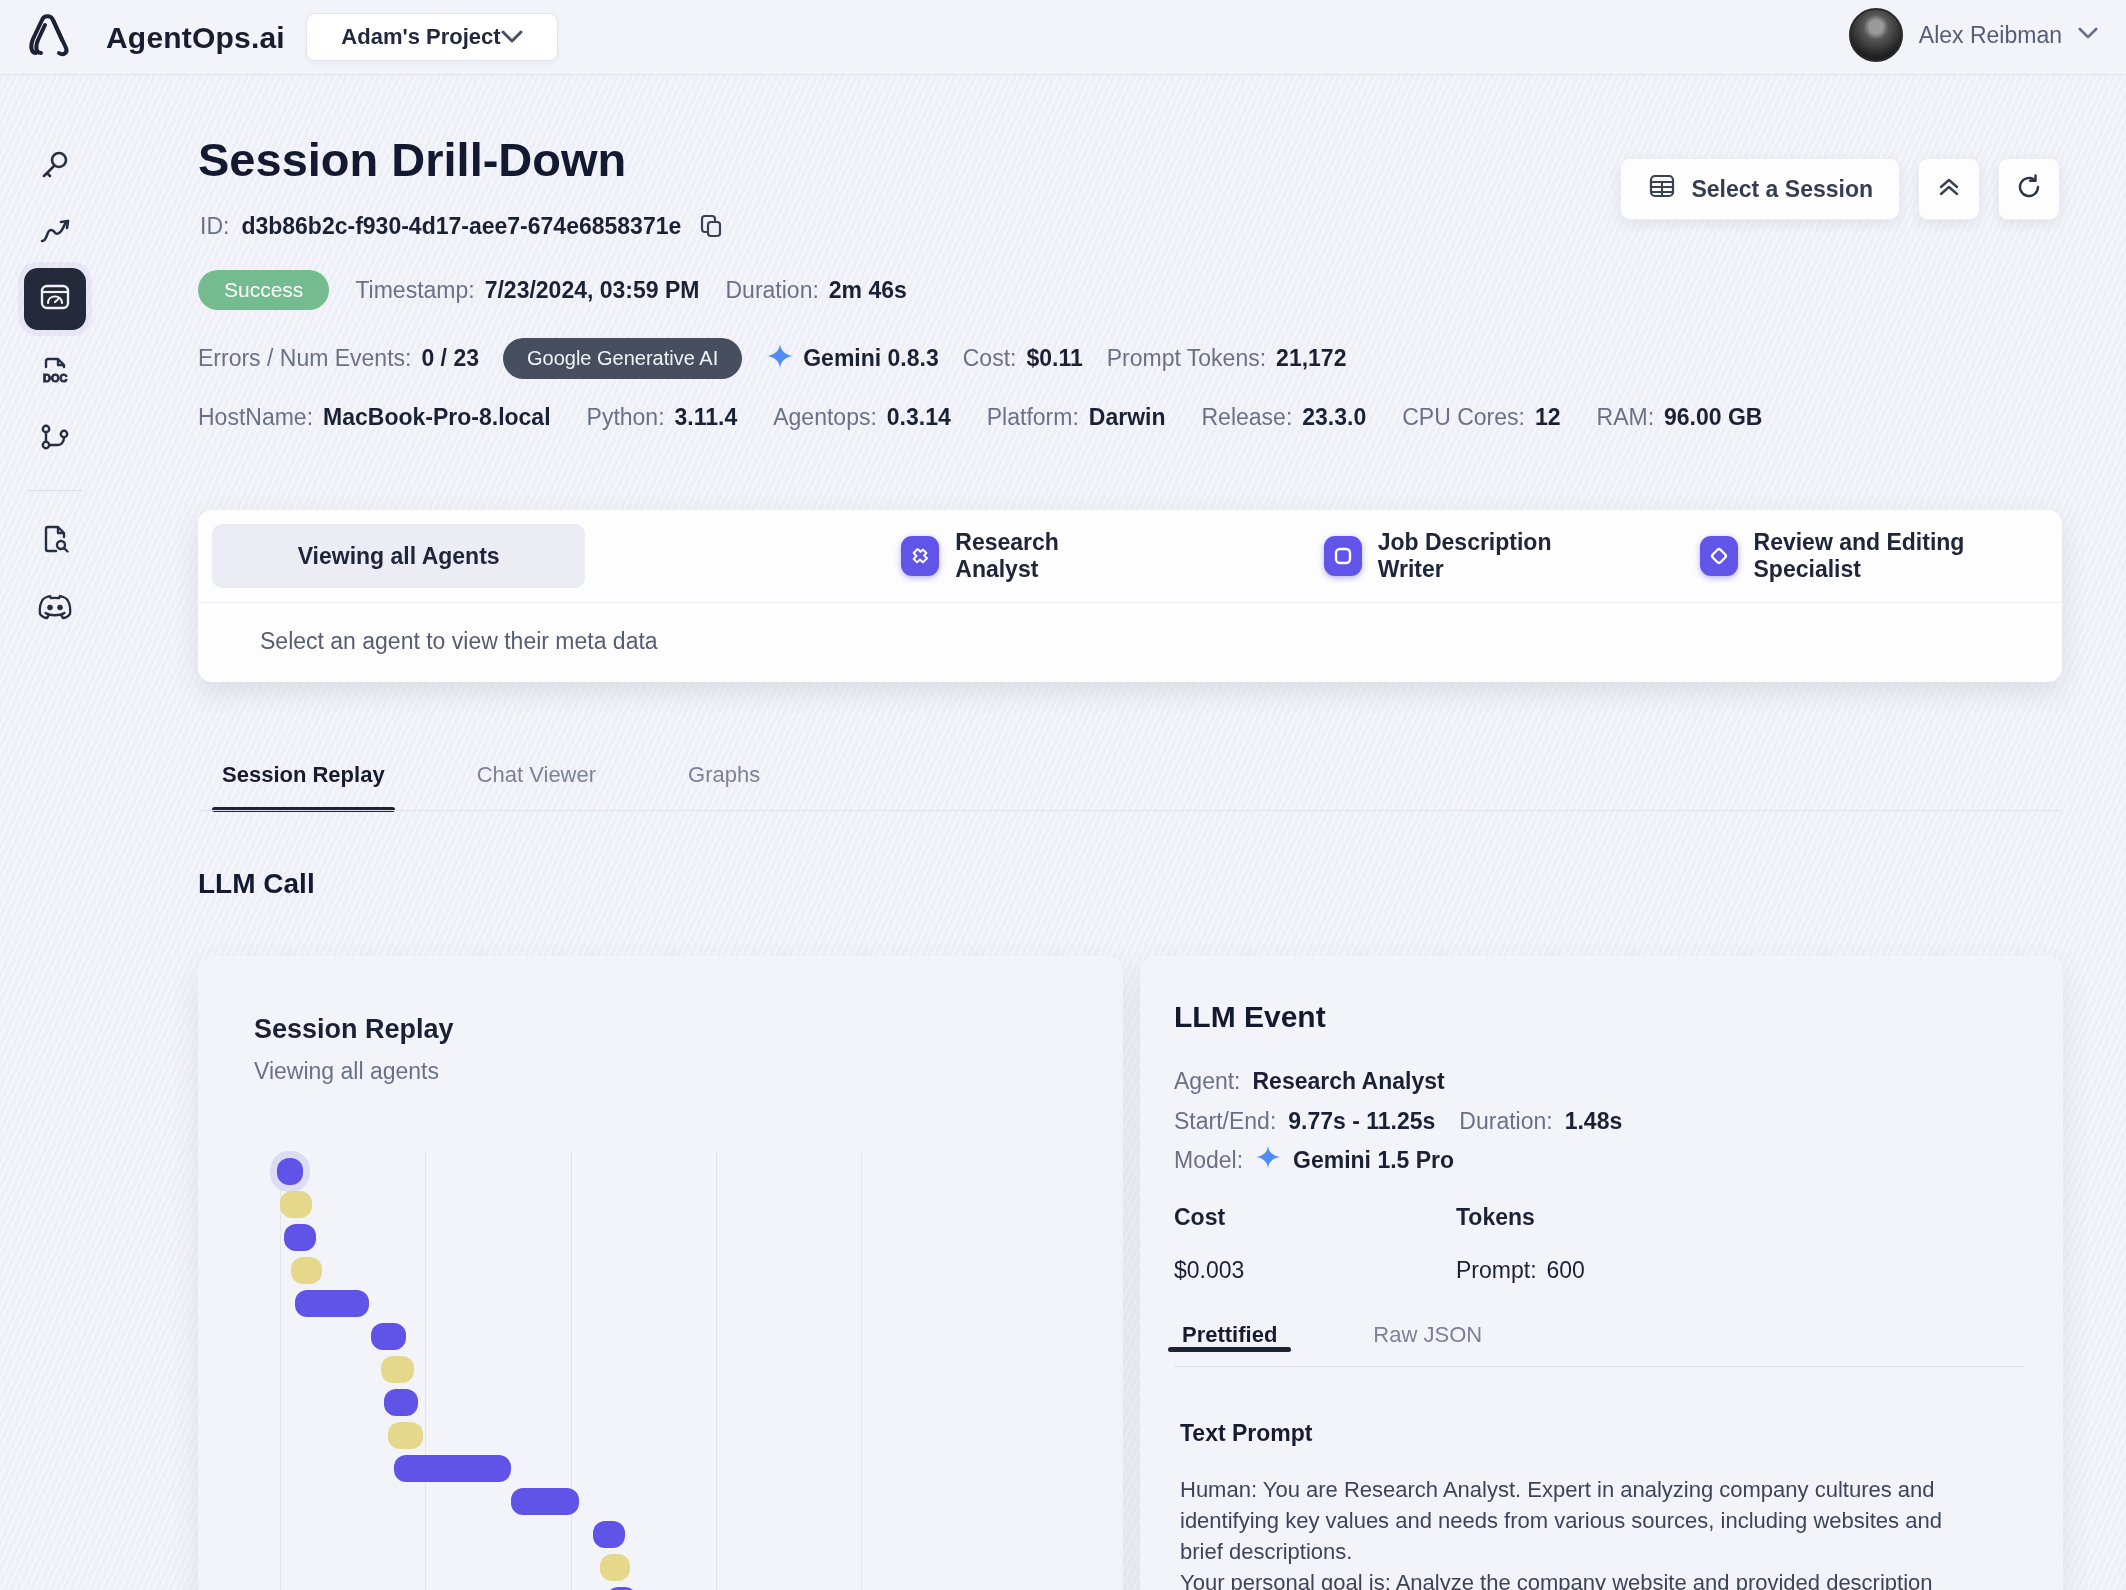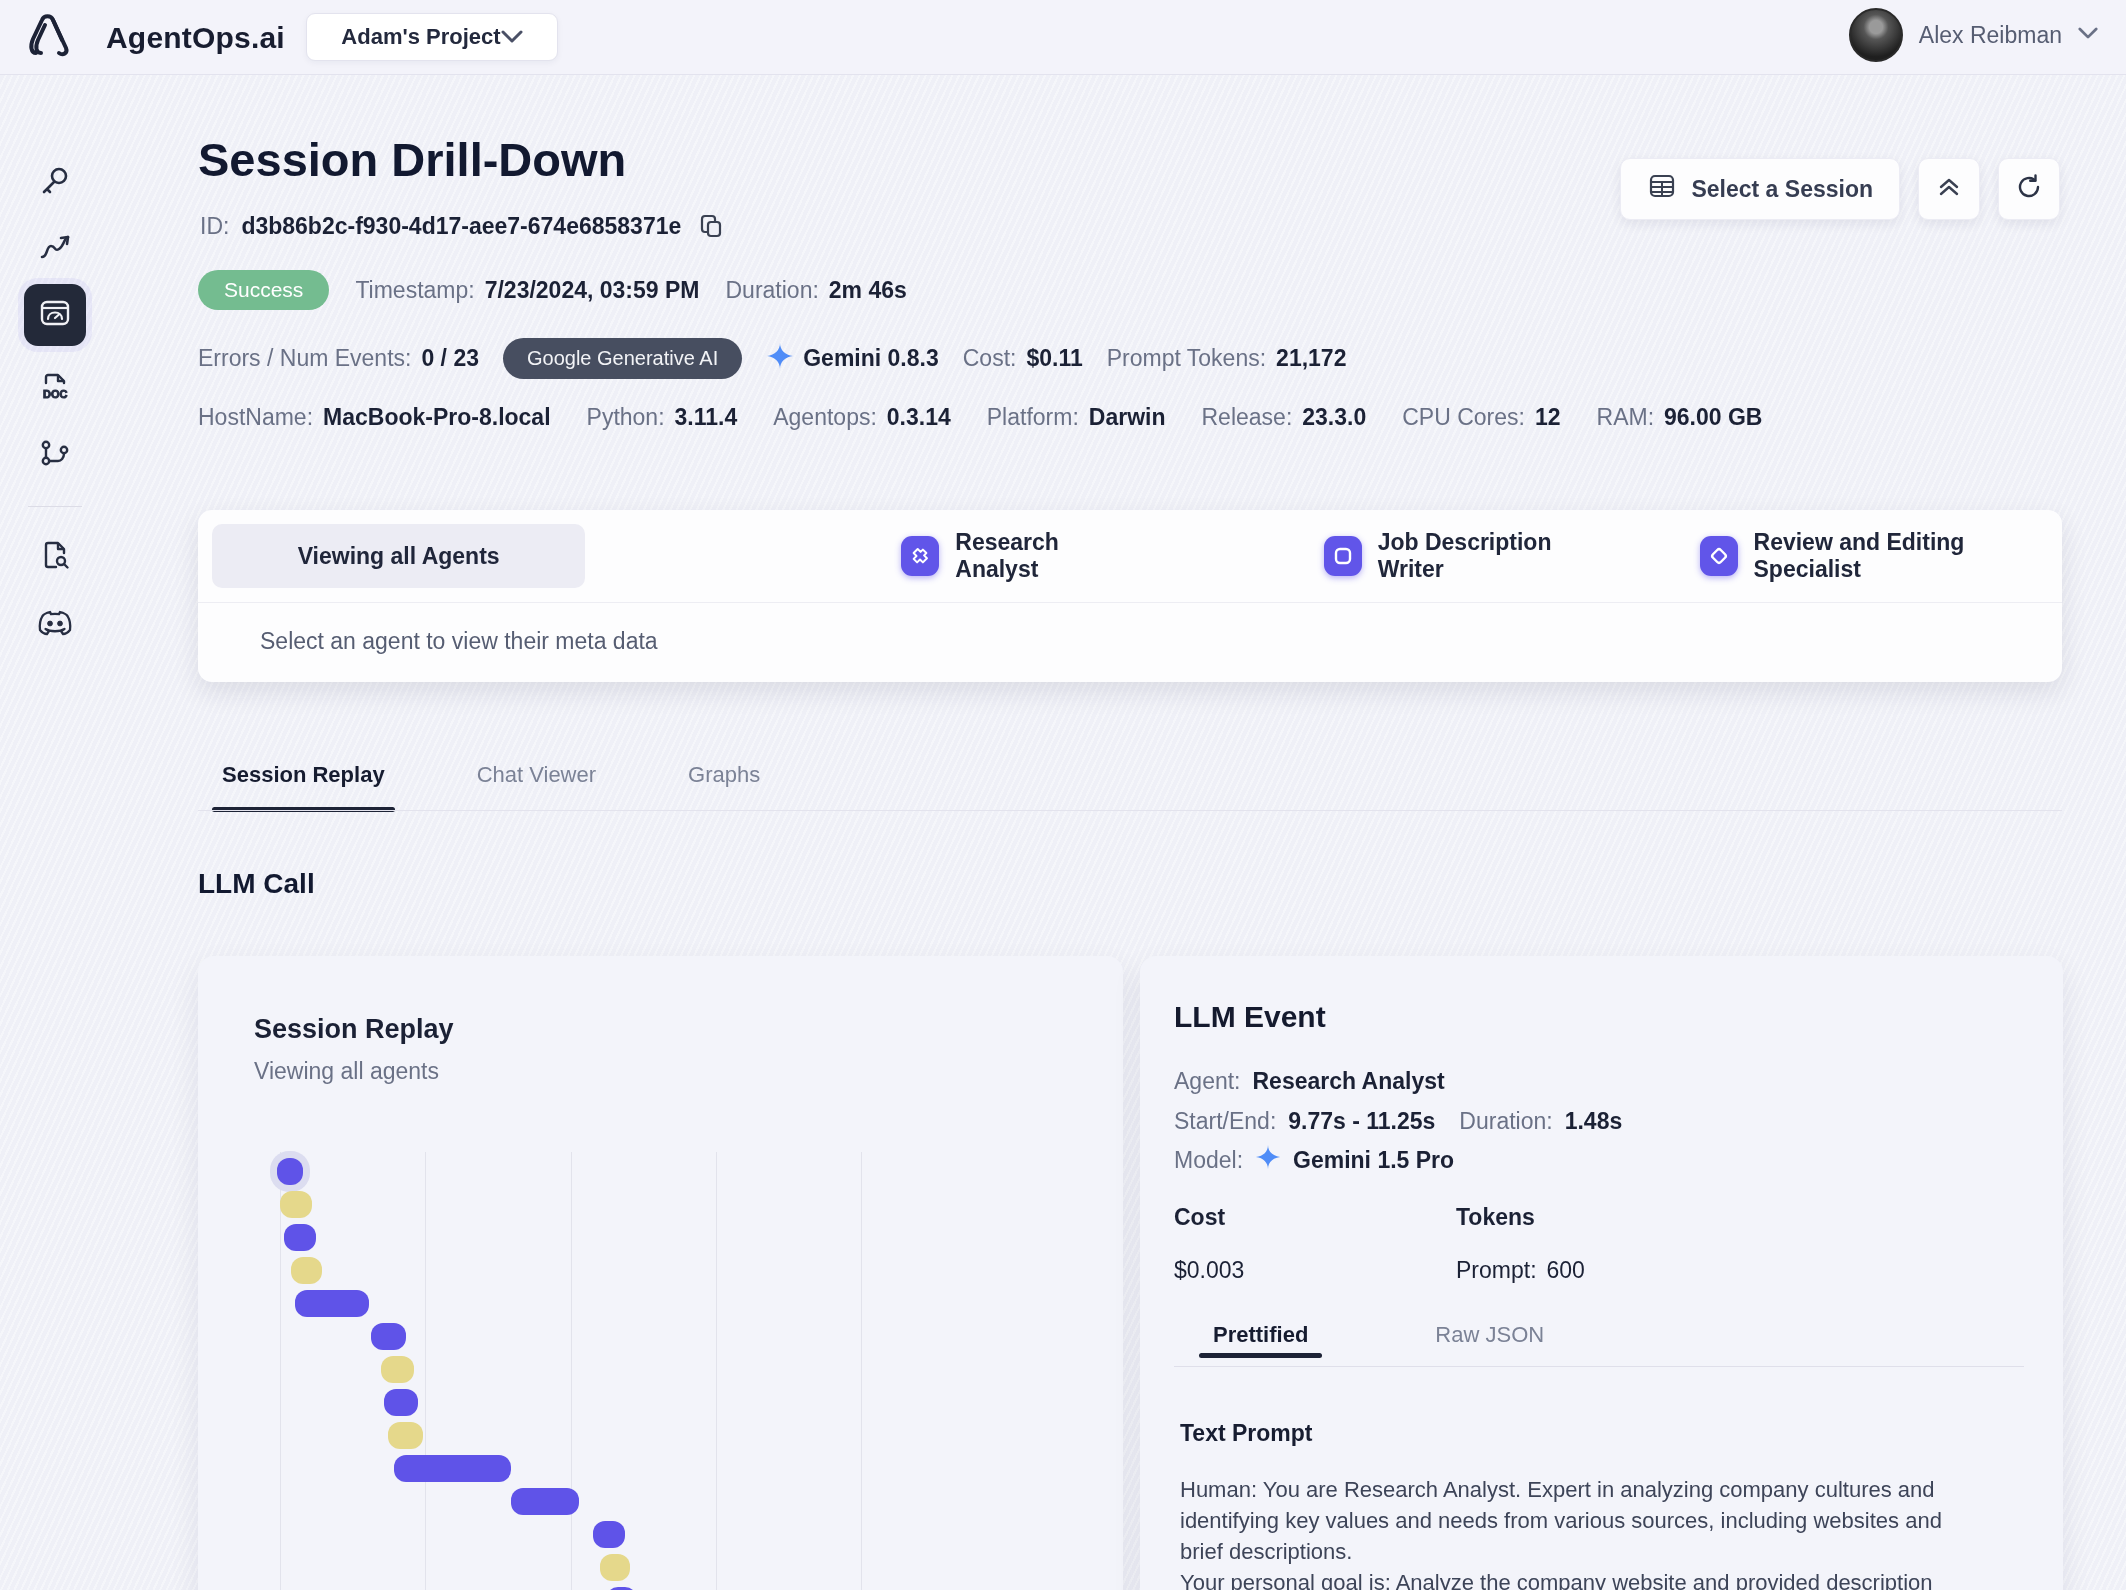--- a/index.html
+++ b/index.html
@@ -21,21 +21,21 @@
     border:1px solid #e3e3ee;border-radius:9px;display:flex;align-items:center;justify-content:center;
     padding:0 20px;box-sizing:border-box;box-shadow:0 2px 6px rgba(25,30,70,.05);cursor:pointer;}
   .project-btn span{font-size:22px;font-weight:700;color:#23293d;}
   .user-wrap{position:absolute;right:28px;top:8px;display:flex;align-items:center;gap:16px;}
   .avatar{width:54px;height:54px;border-radius:50%;
     background:radial-gradient(circle at 50% 34%, #9a9a9a 0 16%, #565656 30%, #1f1f1f 72%);
     border:2px solid #2a2a2a;box-sizing:border-box;}
   .user-name{font-size:23px;color:#565d72;}
 
   
-  .sidebar{position:absolute;left:0;top:74px;width:110px;height:1516px;}
+  .sidebar{position:absolute;left:0;top:58px;width:110px;height:1516px;}
   .side-ic{position:absolute;left:32px;width:46px;height:46px;display:flex;align-items:center;justify-content:center;cursor:pointer;}
   .side-ic svg{stroke:#272e42;}
   .side-active{position:absolute;left:24px;width:62px;height:62px;background:#232939;border-radius:14px;
     display:flex;align-items:center;justify-content:center;box-shadow:0 0 0 6px rgba(99,88,232,.08);cursor:pointer;}
   .side-div{position:absolute;left:28px;width:54px;height:1px;background:#dcdce6;}
 
   
   .page-title{position:absolute;left:198px;top:132px;font-size:47px;font-weight:700;color:#121930;}
   .id-row{position:absolute;left:200px;top:212px;display:flex;align-items:center;gap:12px;font-size:23px;}
   .lbl{color:#6a7186;}
@@ -98,21 +98,21 @@
 
   
   .llm-title{position:absolute;left:34px;top:44px;font-size:30px;font-weight:700;color:#141a2e;}
   .llm-line{position:absolute;left:34px;display:flex;align-items:center;gap:12px;font-size:23px;}
   .cost-col{position:absolute;left:34px;top:248px;font-size:23px;}
   .tok-col{position:absolute;left:316px;top:248px;font-size:23px;}
   .col-head{font-weight:700;color:#1b2135;}
   .col-val{margin-top:26px;color:#1b2135;display:flex;gap:10px;}
 
   .ptabs{position:absolute;left:42px;top:366px;display:flex;gap:96px;font-size:22px;}
-  .ptab{color:#7b8296;cursor:pointer;padding-bottom:10px;margin-left:31px;}
+  .ptab{color:#7b8296;cursor:pointer;padding-bottom:4px;}
   .ptab.active{color:#161c30;font-weight:700;position:relative;}
   .ptab.active::after{content:"";position:absolute;left:-14px;right:-14px;bottom:0;height:5px;background:#1d2336;border-radius:3px;}
   .ptabs-border{position:absolute;left:34px;top:410px;width:850px;height:1px;background:#dfdfea;}
 
   .prompt-title{position:absolute;left:40px;top:464px;font-size:23px;font-weight:700;color:#17-1d31;color:#171d31;}
   .prompt-body{position:absolute;left:40px;top:518px;width:770px;font-size:22px;line-height:31px;color:#3d4458;}
   .prompt-body p{margin:0;}
 </style>
 </head>
 <body>

